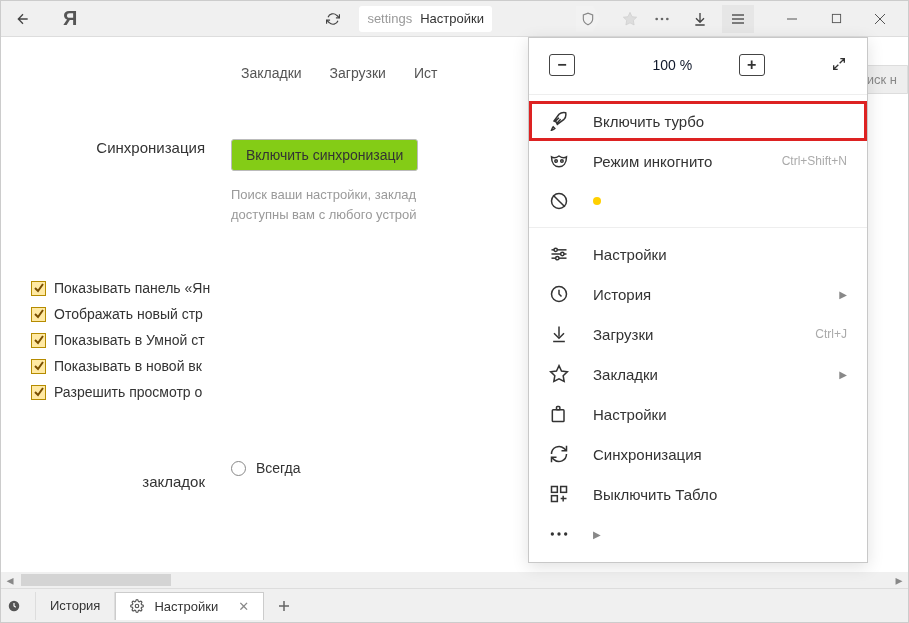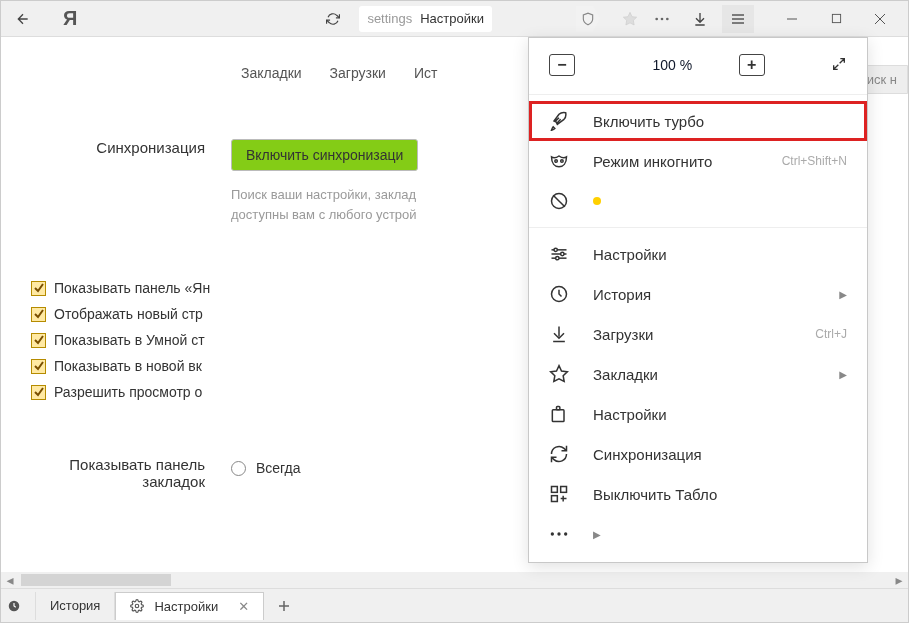--- a/index.html
+++ b/index.html
@@ -214,21 +214,21 @@
               <path d="M2 6l3 3 5-7"></path>
             </svg>
           </div>
         <span>Разрешить просмотр о</span>
       </div>
     </div>
   </div>
 
   <div class="section">
     <div class="seclabel">
-      <span>Показывать панель</span><br>
+      <br>
       <span>закладок</span>
     </div>
     <div class="secbody">
       <div class="radiorow">
         <div class="radio"></div>
         <span>Всегда</span>
       </div>
     </div>
   </div>
 

